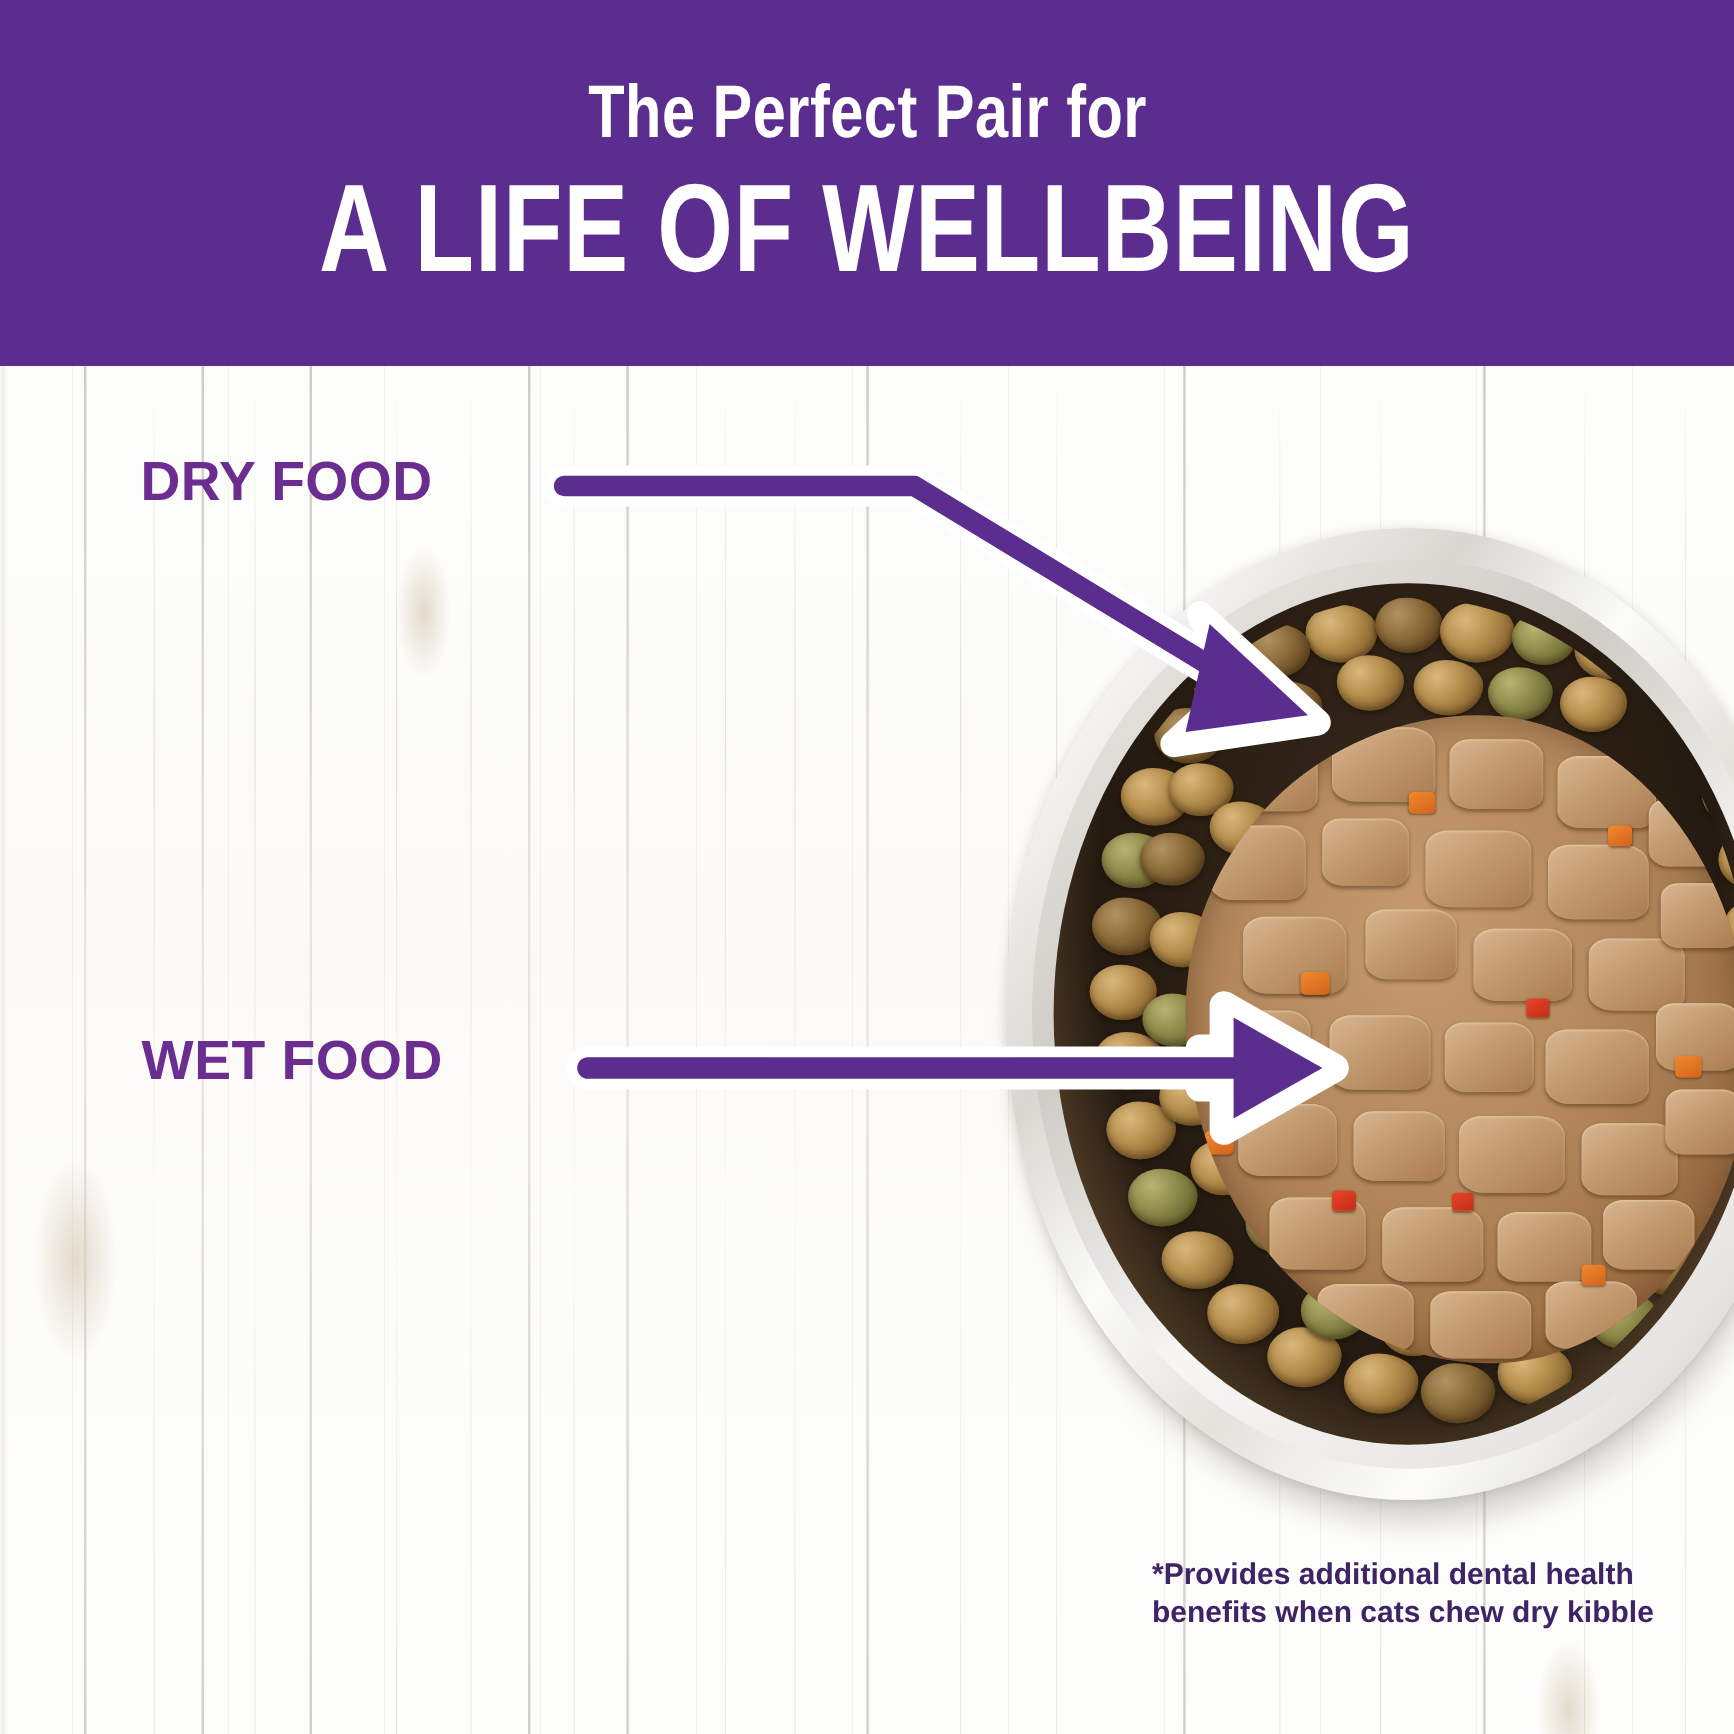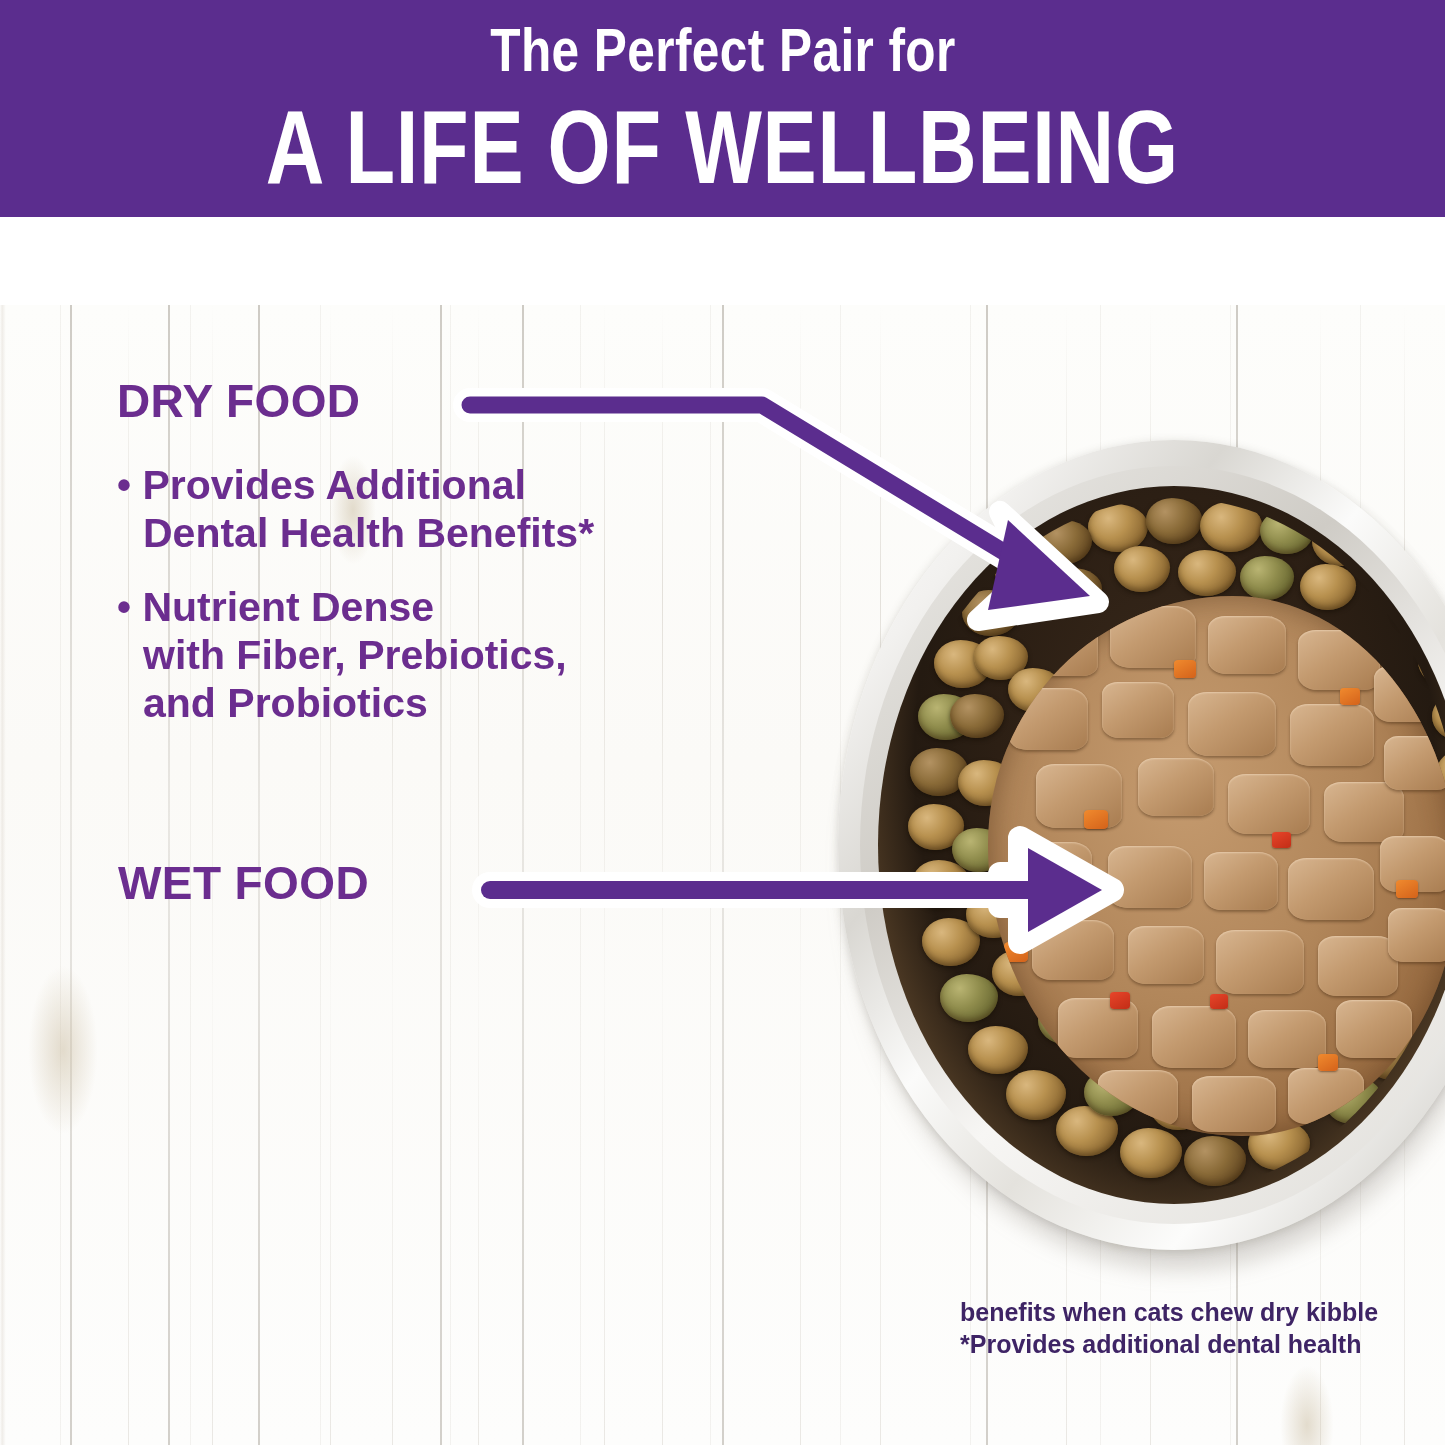--- a/index.html
+++ b/index.html
@@ -24,21 +24,21 @@
   }
   .seam{position:absolute;top:0;width:2px;height:1140px;
         background:linear-gradient(180deg,rgba(168,162,152,.55),rgba(168,162,152,.22) 45%,rgba(168,162,152,.5));}
   .grain{position:absolute;top:0;width:1px;height:1140px;
         background:linear-gradient(180deg,rgba(198,192,182,.0),rgba(198,192,182,.45) 25%,rgba(198,192,182,.05) 60%,rgba(198,192,182,.35));}
   .knot{position:absolute;border-radius:50%;
         background:radial-gradient(ellipse at 50% 50%, rgba(205,192,166,.55), rgba(205,192,166,0) 70%);}
 
   
   .header{
-    position:absolute;left:0;top:0;width:1445px;height:217px;
+    position:absolute;left:0;top:0;width:1445px;height:305px;
     background:#5B2D8E;
     display:flex;flex-direction:column;align-items:center;justify-content:center;
   }
   .hl1{
     color:#fff;font-weight:bold;font-size:62px;letter-spacing:.5px;
     transform:scaleX(.80);transform-origin:center center;
     line-height:1.0;white-space:nowrap;margin-bottom:14px;
     font-family:"Liberation Sans", sans-serif;
   }
   .hl2{
@@ -280,37 +280,24 @@
     <g>
       <path d="M490,890 L1055,890" fill="none" stroke="#ffffff" stroke-width="36" stroke-linecap="round"></path>
       <path d="M1020,838 L1112,890 L1020,942 L1020,906 L1000,906 L1000,874 L1020,874 Z" fill="#ffffff" stroke="#ffffff" stroke-width="24" stroke-linejoin="round"></path>
       <path d="M490,890 L1048,890" fill="none" stroke="#5B2D8E" stroke-width="18" stroke-linecap="round"></path>
       <path d="M1028,848 L1102,890 L1028,932 Z" fill="#5B2D8E"></path>
     </g>
   </svg>
 
   <div class="sec-dry">
     <div class="sec-head">DRY FOOD</div>
-    <ul class="bullets">
-      <li>
-        <span class="dot">•</span>
-        <span>Provides Additional</span><br>
-        <span>Dental Health Benefits*</span>
-      </li>
-      <li>
-        <span class="dot">•</span>
-        <span>Nutrient Dense</span><br>
-        <span>with Fiber, Prebiotics,</span><br>
-        <span>and Probiotics</span>
-      </li>
-    </ul>
   </div>
 
   <div class="sec-wet">
     <div class="sec-head">WET FOOD</div>
   </div>
 
   <div class="footnote">
+    <div>*Provides additional dental health</div>
     <div>benefits when cats chew dry kibble</div>
-    <div>*Provides additional dental health</div>
   </div>
 
 </div>
 
 </body></html>

